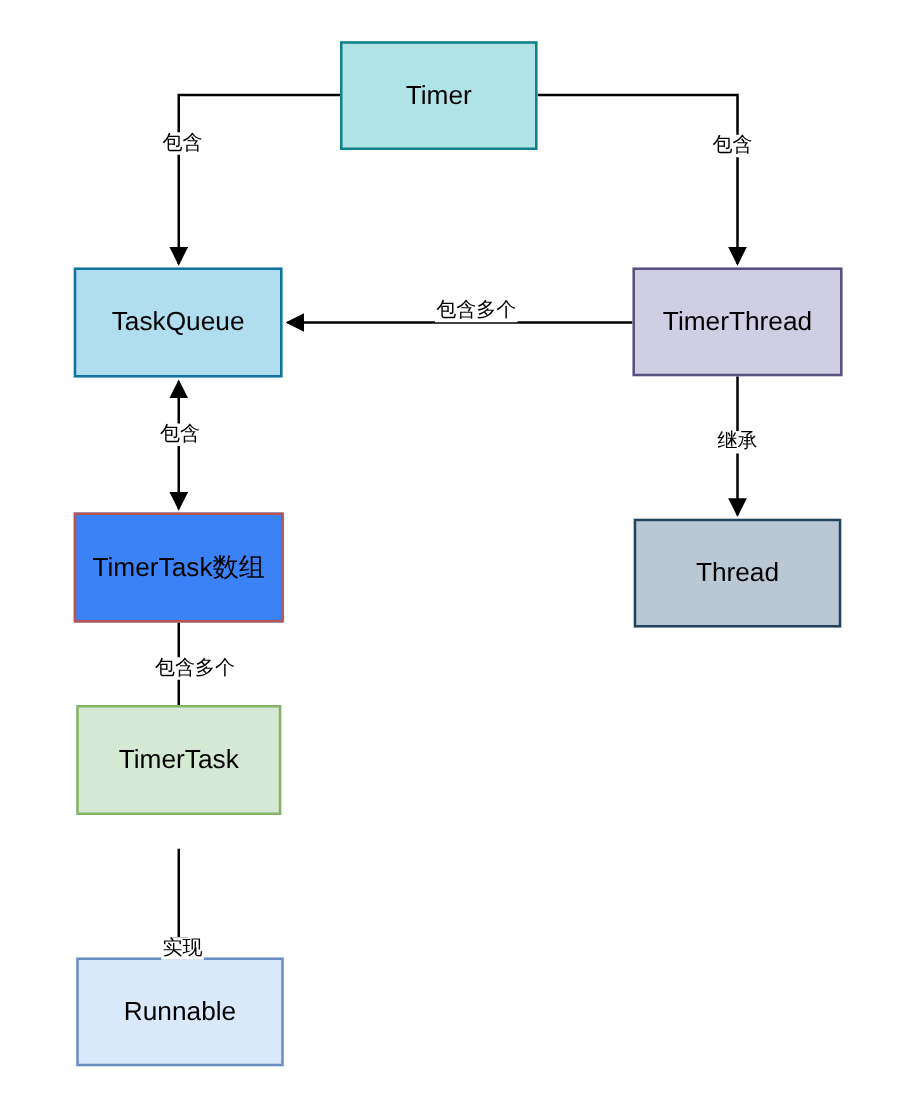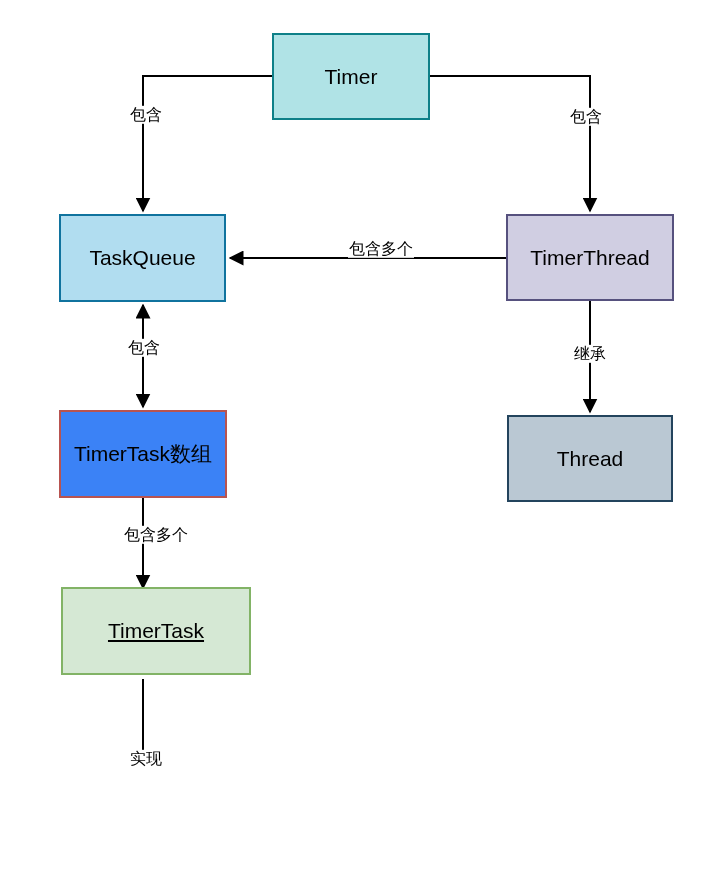--- a/index.html
+++ b/index.html
@@ -43,21 +43,21 @@
     padding: 0 1px;
     white-space: nowrap;
     line-height: 1.15;
   }
   
   .node-timer          { left: 272px; top: 33px;  width: 158px; height: 87px; }
   .node-taskqueue      { left: 59px;  top: 214px; width: 167px; height: 88px; }
   .node-timerthread    { left: 506px; top: 214px; width: 168px; height: 87px; text-align: center; }
   .node-timertask-array{ left: 59px;  top: 410px; width: 168px; height: 88px; }
   .node-thread         { left: 507px; top: 415px; width: 166px; height: 87px; }
-  .node-timertask      { left: 61px;  top: 587px; width: 190px; height: 88px; text-decoration: underline; }
+  .node-timertask      { left: 61px;  top: 564px; width: 164px; height: 88px; }
   .node-runnable       { left: 61px;  top: 766px; width: 166px; height: 87px; }
   
   .lbl-1 { left: 146px; top: 115px; }
   .lbl-2 { left: 586px; top: 117px; }
   .lbl-3 { left: 381px; top: 249px; }
   .lbl-4 { left: 144px; top: 348px; }
   .lbl-5 { left: 590px; top: 354px; }
   .lbl-6 { left: 156px; top: 535px; font-family: Liberation Serif, serif; }
   .lbl-7 { left: 146px; top: 759px; }
 </style>
@@ -92,20 +92,23 @@
   </div>
   <div class="node node-timertask-array" style="background: #3b82f6; border-color: rgb(184, 84, 80);">
     <span>TimerTask数组</span>
   </div>
   <div class="node node-thread" style="background: rgb(186, 200, 211); border-color: rgb(35, 68, 93);">
     <span>Thread</span>
   </div>
   <div class="node node-timertask" style="background: rgb(213, 232, 212); border-color: rgb(130, 179, 102);">
     <span>TimerTask</span>
   </div>
+  <div class="node node-runnable" style="background: rgb(218, 232, 252); border-color: rgb(108, 142, 191);">
+    <span>Runnable</span>
+  </div>
 
   <span class="edge-label lbl-1">包含</span>
   <span class="edge-label lbl-2">包含</span>
   <span class="edge-label lbl-3">包含多个</span>
   <span class="edge-label lbl-4">包含</span>
   <span class="edge-label lbl-5">继承</span>
   <span class="edge-label lbl-6">包含多个</span>
   <span class="edge-label lbl-7">实现</span>
 
 </div>

